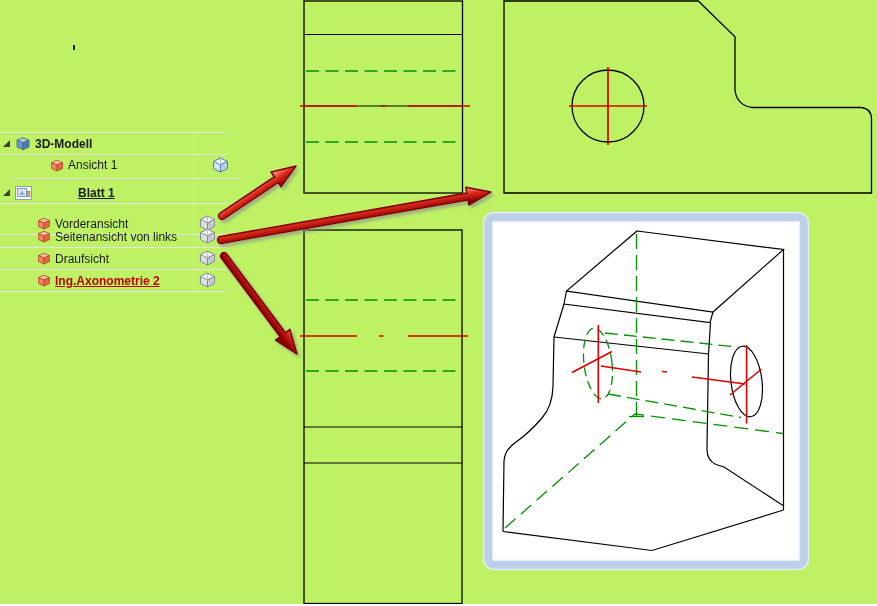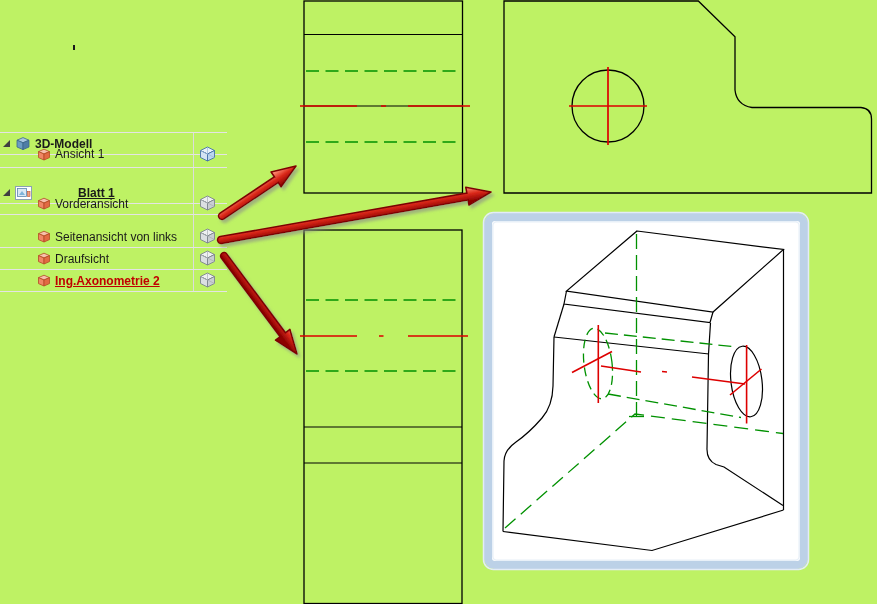--- a/index.html
+++ b/index.html
@@ -12,22 +12,22 @@
   .trow.lvl0{padding-left:2px;}
   .trow.lvl1{padding-left:37px;}
   .tri{width:9px;height:9px;margin-right:4px;flex:0 0 auto;display:flex;align-items:center;}
   .ticn{margin-right:4px;flex:0 0 auto;display:flex;align-items:center;}
   .tlabel{white-space:nowrap;}
   .b{font-weight:700;}
   .u{text-decoration:underline;margin-left:42px;}
   .hl{color:#c00000;font-weight:700;text-decoration:underline;}
   .vdiv{position:absolute;left:193px;top:0;width:1px;height:159px;background:#dcdcdc;}
   .ricon{position:absolute;left:199px;display:flex;align-items:center;}
-  .r0{top:0;height:22px;}  .r1{top:8px;height:27px;} .r2{top:49px;height:22px;}
-  .r3{top:60px;height:22px;} .r4{top:93px;height:22px;} .r5{top:115px;height:22px;}
+  .r0{top:0;height:22px;}  .r1{top:19px;height:27px;margin-left:13px;} .r2{top:49px;height:22px;}
+  .r3{top:80px;height:22px;} .r4{top:93px;height:22px;} .r5{top:115px;height:22px;}
   .r6{top:137px;height:22px;text-align:right;}
   .stray{position:absolute;left:73px;top:45px;width:2px;height:5px;background:#1a1a1a;z-index:1;}
   
   #dwg{position:absolute;left:0;top:0;z-index:2;pointer-events:none;}
 </style>
 </head>
 <body>
 
 <div id="stage">
 

